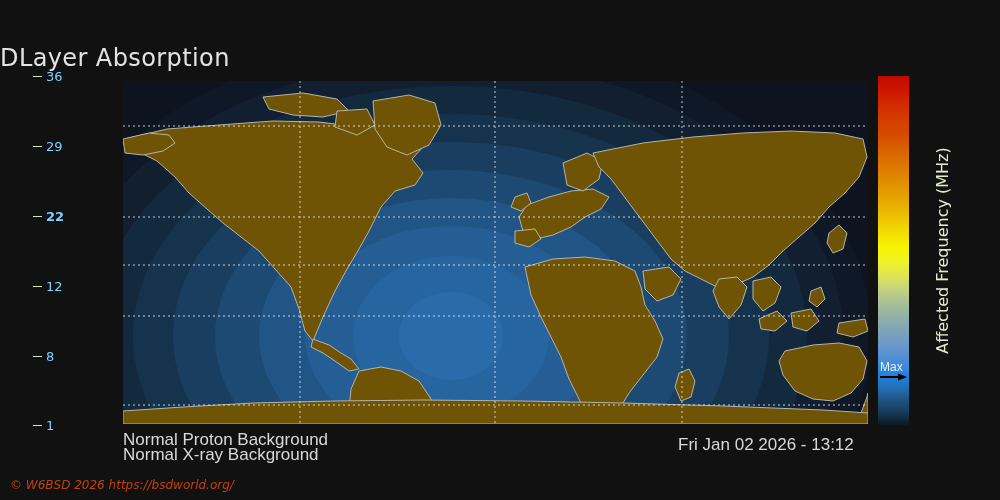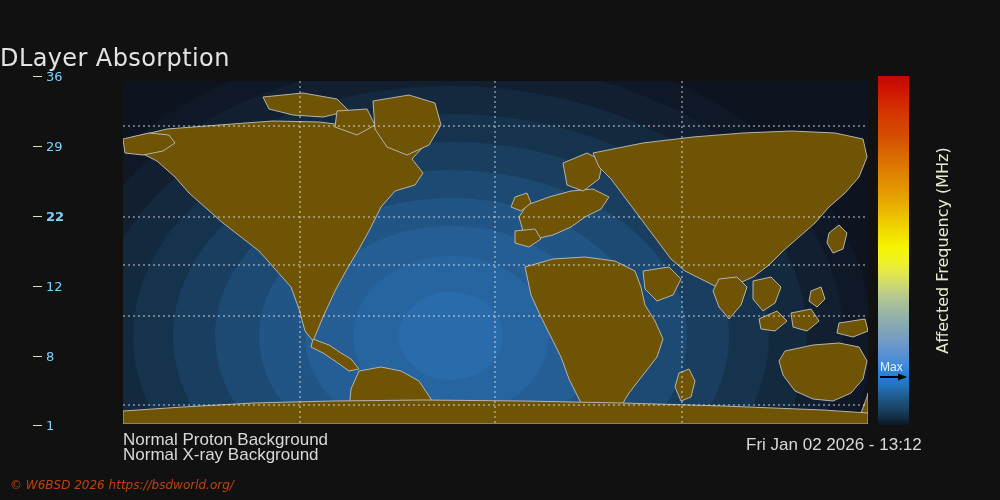--- a/index.html
+++ b/index.html
@@ -154,21 +154,21 @@
   
   .note {
     position: absolute;
     font-size: 17px;
     color: #d9d9d9;
     font-family: Liberation Sans, sans-serif;
     white-space: nowrap;
   }
   #note-proton { left: 123px; top: 430px; }
   #note-xray   { left: 123px; top: 445px; }
-  #note-date   { left: 746px; top: 435px; }
+  #note-date   { left: 678px; top: 435px; }
 
   #copyright {
     position: absolute;
     left: 10px;
     top: 478px;
     font-size: 12px;
     font-style: italic;
     color: #c2410c;
     font-family: "DejaVu Sans", sans-serif;
     white-space: nowrap;

